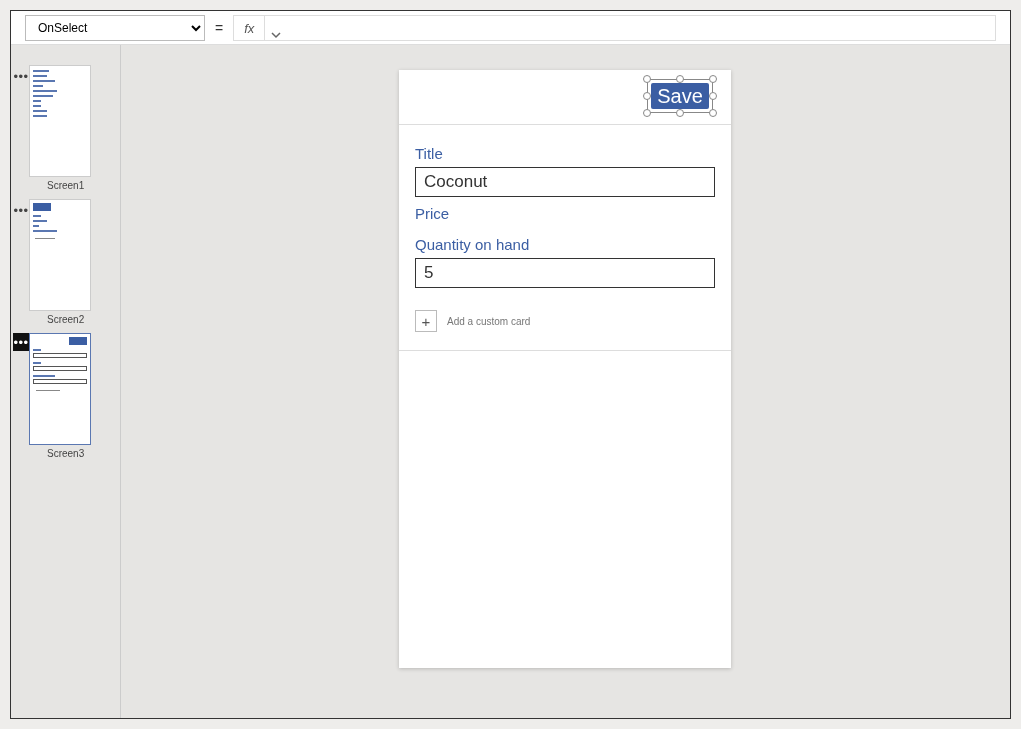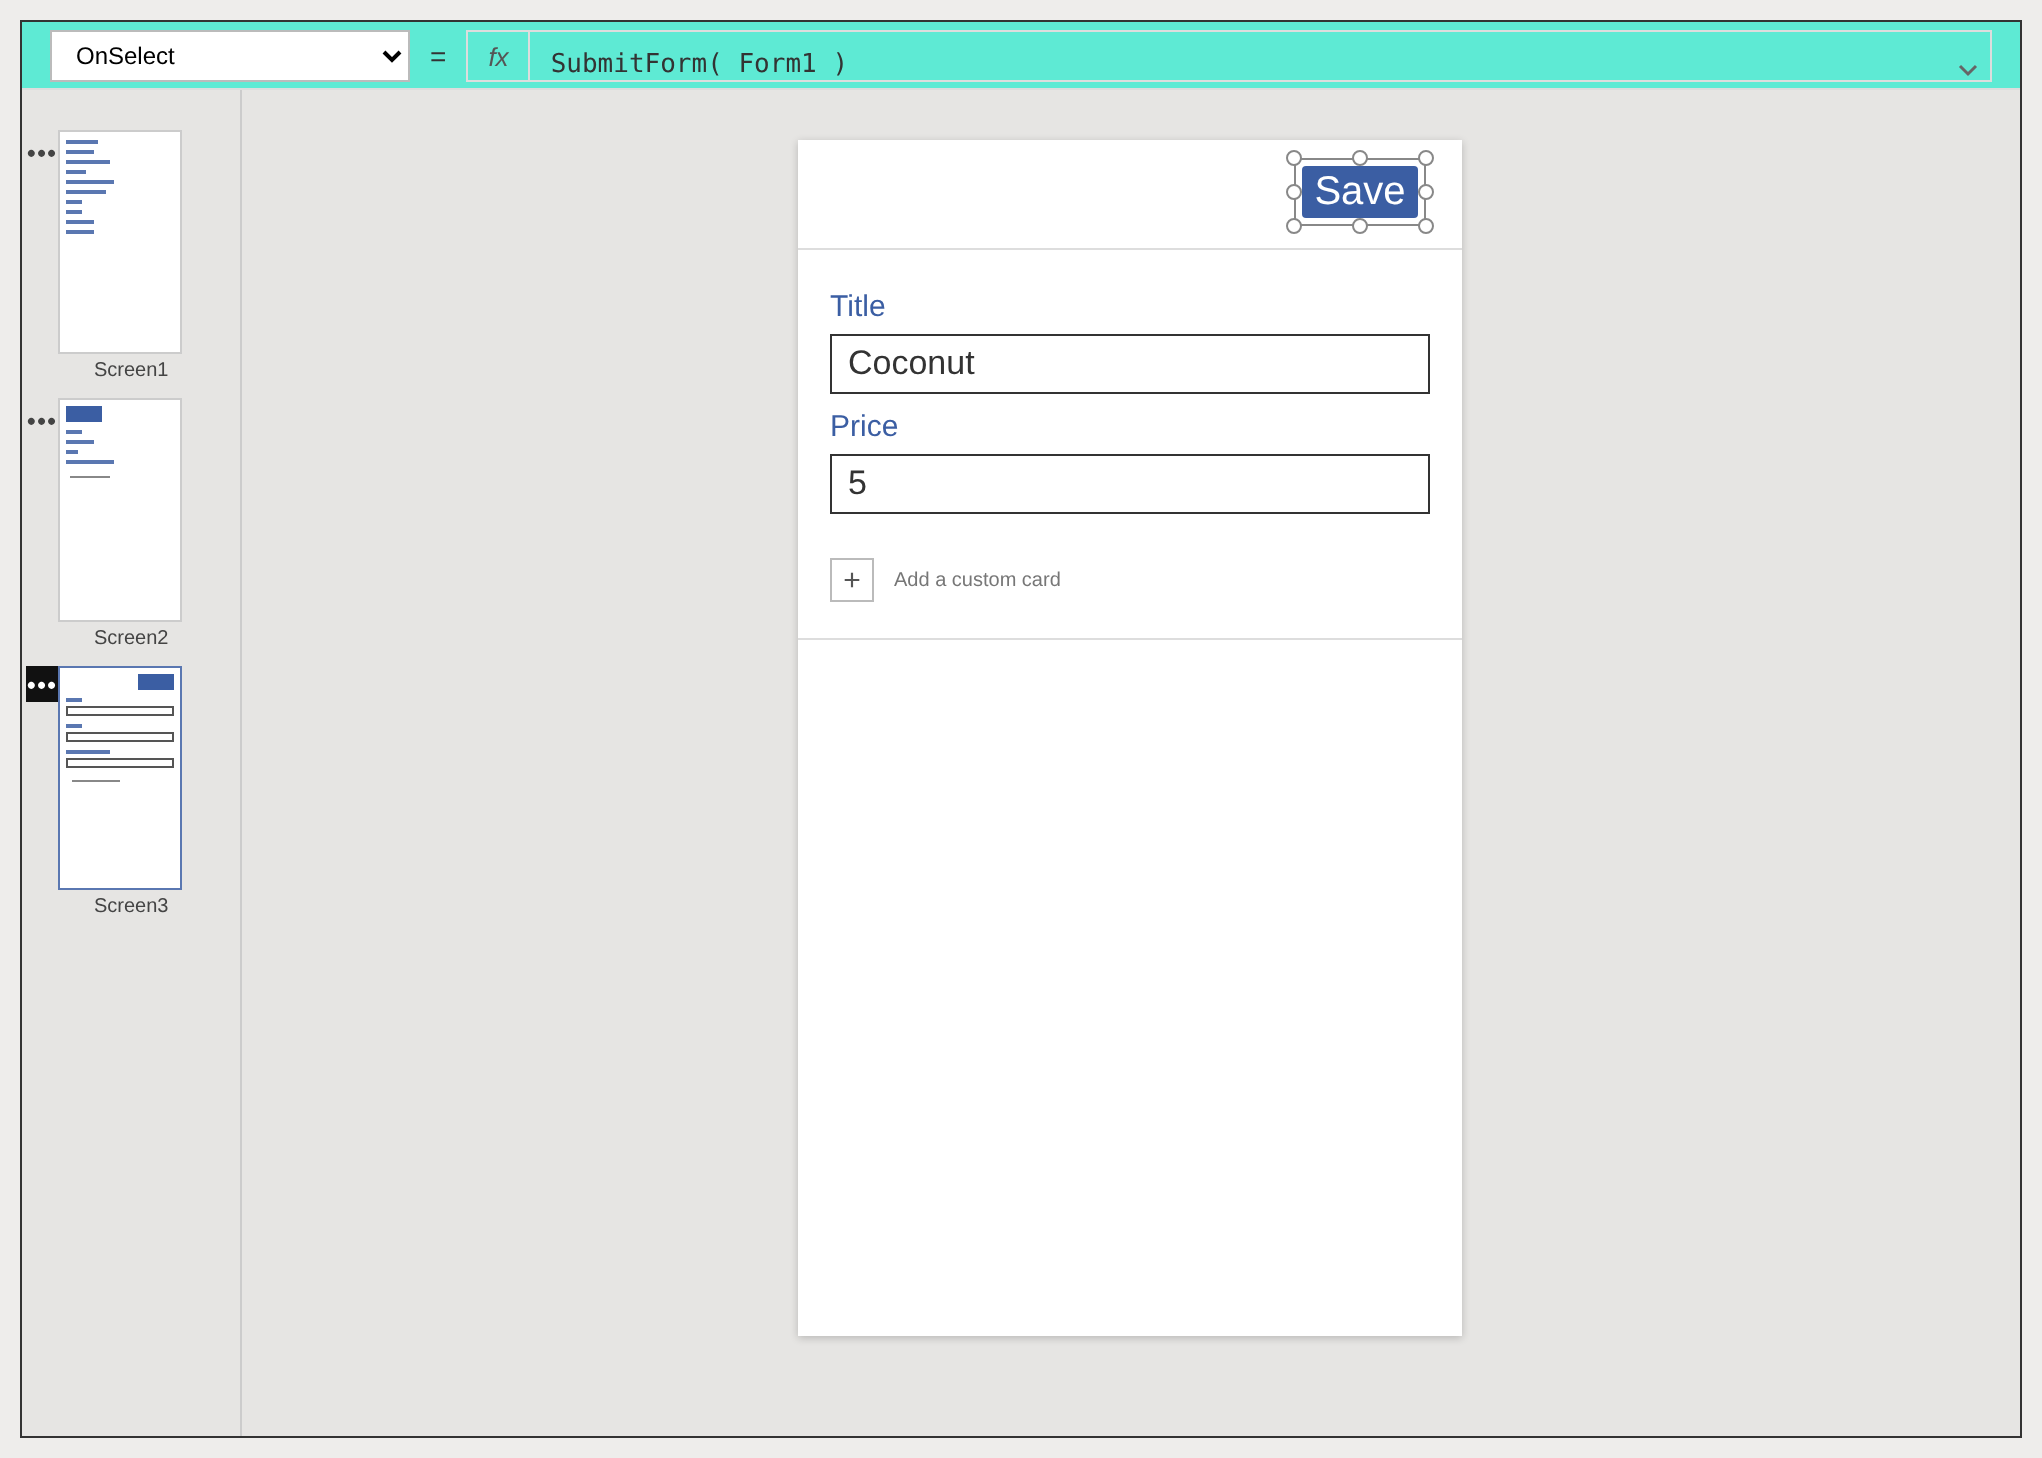--- a/index.html
+++ b/index.html
@@ -10,21 +10,21 @@
     height: 729px;
     overflow: hidden;
     position: relative;
   }
   .app-frame {
     position: absolute;
     left: 10px;
     top: 10px;
     right: 10px;
     bottom: 10px;
-    background: #5eead4;
+    background: #ffffff;
     border: 1px solid #333;
   }
   .formula-bar {
     display: flex;
     align-items: stretch;
     height: 34px;
     border-bottom: 1px solid #ddd;
     padding: 4px 14px;
     gap: 10px;
   }
@@ -236,21 +236,20 @@
 
 <div class="app-frame">
 
   <div class="formula-bar">
     <select class="prop-select">
       <option>OnSelect</option>
     </select>
     <span class="equals">=</span>
     <div class="fx-box">
       <span class="fx-label">fx</span>
-      <span class="formula-text">SubmitForm( Form1 )</span>
       <span class="fx-expand">
         <svg class="chev-svg" viewBox="0 0 10 10">
             <polyline points="1,3 5,7 9,3"></polyline>
           </svg>
       </span>
     </div>
   </div>
 
   <div class="workspace">
 
@@ -322,20 +321,21 @@
             <div class="sel-handle h-mr"></div>
             <div class="sel-handle h-bl"></div>
             <div class="sel-handle h-bc"></div>
             <div class="sel-handle h-br"></div>
           </div>
         </div>
         <div class="form-body">
           <div class="field-label">Title</div>
           <input class="field-input" value="Coconut" style="">
           <div class="field-label" style="">Price</div>
+          <div class="field-label" style="margin-top:14px;">Quantity on hand</div>
           <input class="field-input" value="5" style="">
           <div class="custom-card-row">
             <div class="plus-box">+</div>
             <span class="custom-card-text">Add a custom card</span>
           </div>
           <hr class="form-divider">
         </div>
       </div>
     </div>
   </div>

